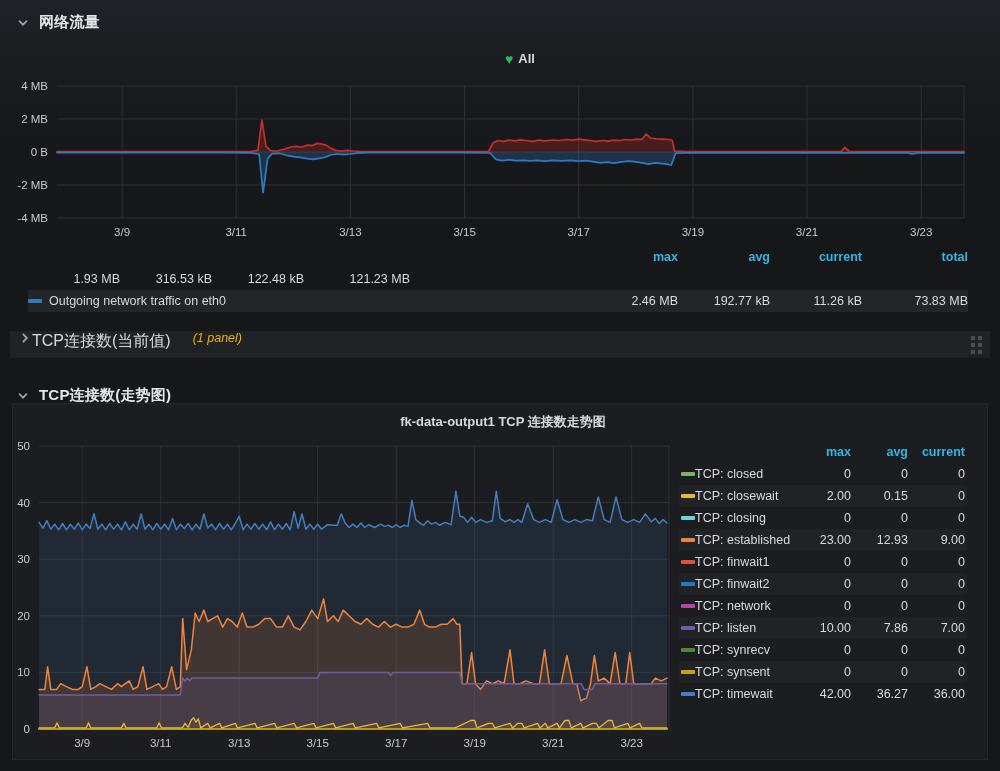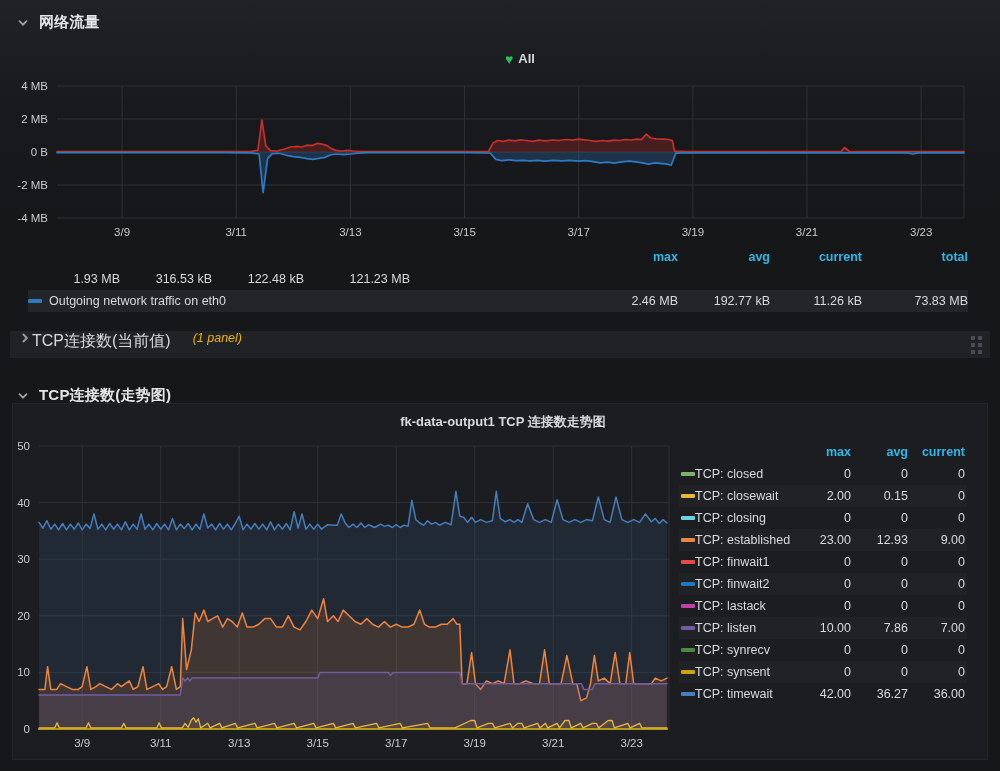--- a/index.html
+++ b/index.html
@@ -251,21 +251,21 @@
             <div class="swatch" style="background: rgb(31, 120, 193);"></div>
             <span>TCP: finwait2</span>
           </div>
           <span class="lr-val">0</span>
           <span class="lr-val">0</span>
           <span class="lr-val">0</span>
         </div>
         <div class="lr-row">
           <div class="lr-label">
             <div class="swatch" style="background: rgb(186, 67, 169);"></div>
-            <span>TCP: lastack</span>
+            <span>TCP: network</span>
           </div>
           <span class="lr-val">0</span>
           <span class="lr-val">0</span>
           <span class="lr-val">0</span>
         </div>
         <div class="lr-row">
           <div class="lr-label">
             <div class="swatch" style="background: rgb(112, 93, 160);"></div>
             <span>TCP: listen</span>
           </div>

